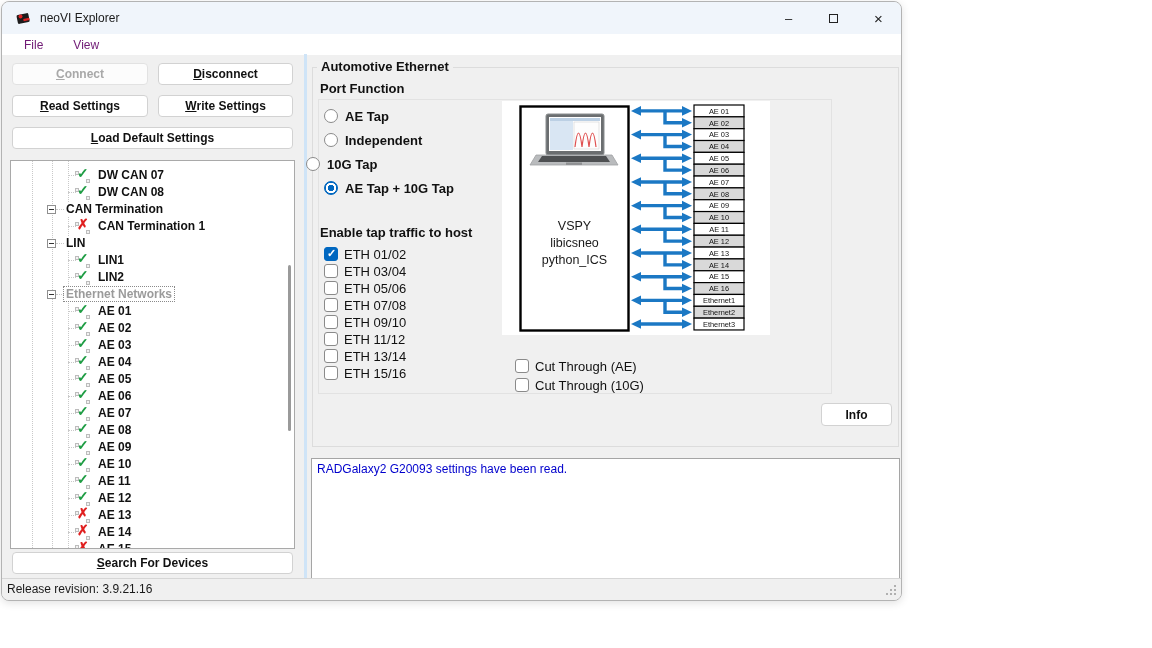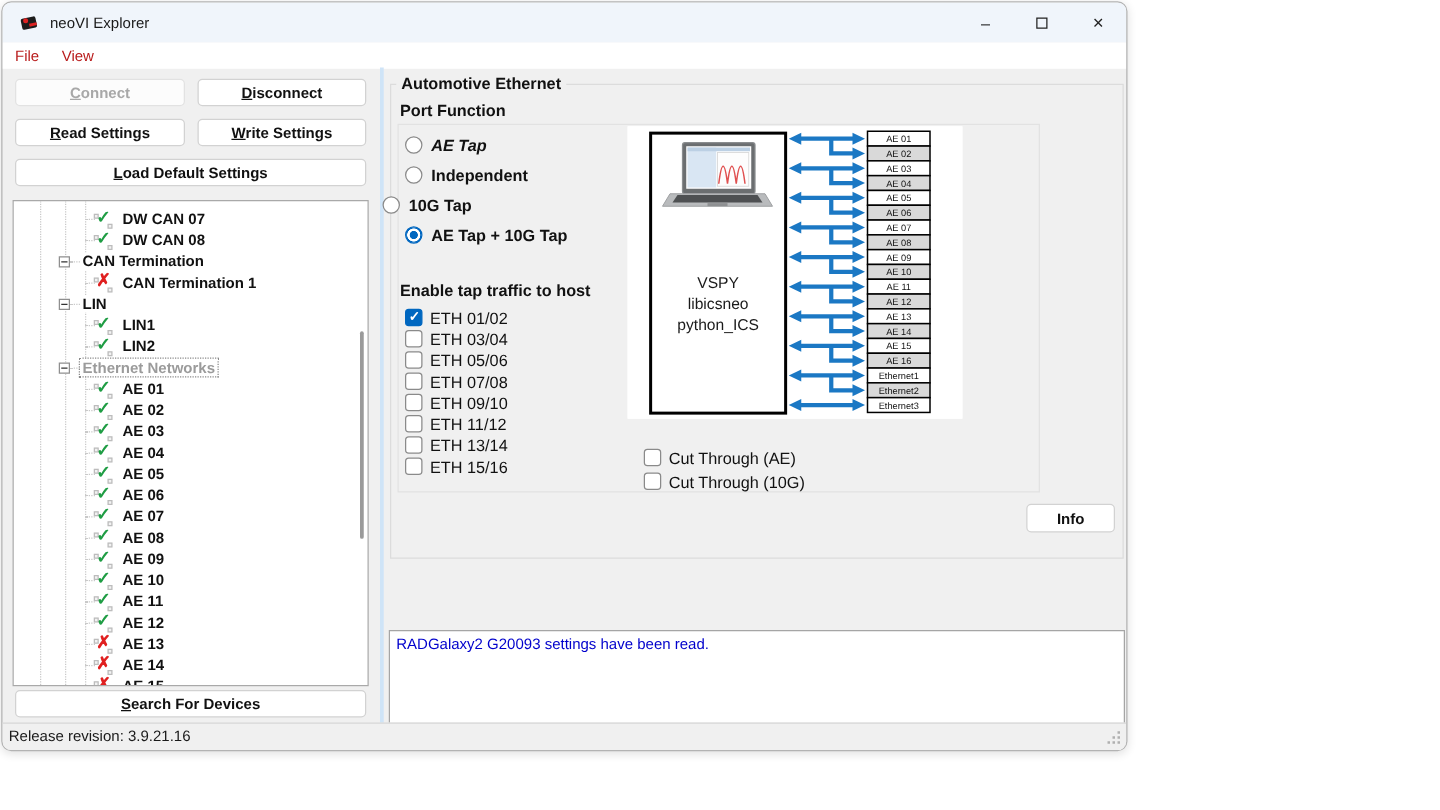--- a/index.html
+++ b/index.html
@@ -14,21 +14,21 @@
   .titlebar { position:absolute; left:0; top:0; right:0; height:32px; background:#f0f5fb; display:flex; align-items:center; }
   .app-icon { margin-left:13px; width:17px; height:17px; display:inline-block; }
   .win-title { margin-left:8px; font-size:12px; color:#1a1a1a; }
   .win-controls { position:absolute; right:0; top:0; height:32px; display:flex; }
   .wc { width:45px; height:32px; background:transparent; border:none; display:flex; align-items:center; justify-content:center;
         font-size:13px; color:#222; cursor:default; }
   .max-glyph { width:9px; height:9px; border:1px solid #222; display:inline-block; }
 
   
   .menubar { position:absolute; left:0; top:32px; right:0; height:21px; background:#ffffff; display:flex; align-items:center; }
-  .menu-item { font-size:12px; color:#b91c1c; padding:2px 8px; margin-left:2px; }
+  .menu-item { font-size:12px; color:#701a75; padding:2px 8px; margin-left:14px; }
 
   
   .btn { position:absolute; background:#ffffff; border:1px solid #d2d2d2; border-radius:4px;
          font-family:"Liberation Sans", sans-serif; font-weight:bold; font-size:12px; color:#111;
          display:flex; align-items:center; justify-content:center; padding:0; }
   .btn.disabled { color:#a8a8a8; background:#fcfcfc; border-color:#e2e2e2; }
 
   
   .tree { position:absolute; left:8px; top:158px; width:285px; height:389px; background:#fff;
           border:1px solid #a9a9a9; overflow:hidden; }
@@ -57,21 +57,21 @@
   .radio.sel { border:1px solid #0067c0;
                background:radial-gradient(circle at 50% 50%, #0067c0 0 3px, #ffffff 3.5px 5px, #0067c0 5.5px 8px); }
   .opt-label-b { position:absolute; left:21px; top:1px; font-size:13px; font-weight:bold; color:#111; white-space:nowrap; }
   .opt-label   { position:absolute; left:20px; top:1px; font-size:13px; color:#111; white-space:nowrap; }
   .check { position:absolute; left:0; top:1px; width:14px; height:14px; border:1px solid #8a8a8a; border-radius:3px; background:#fff; }
   .check.on { background:#0067c0; border-color:#0067c0; }
   .check.on::after { content:"\2713"; position:absolute; left:2px; top:-1px; color:#fff; font-size:11px; font-weight:bold; }
 
   .diagram { position:absolute; left:500px; top:99px; width:268px; height:234px; background:#fff; }
 
-  .msgbox { position:absolute; left:309px; top:456px; width:589px; height:124px; background:#fff; border:1px solid #a5a5a5;margin-top:46px; }
+  .msgbox { position:absolute; left:309px; top:456px; width:589px; height:124px; background:#fff; border:1px solid #a5a5a5; }
   .msgtext { position:absolute; left:5px; top:3px; font-size:12px; color:#0000cc; }
 
   .statusbar { position:absolute; left:0; right:0; bottom:0; height:22px; background:#f0f0f0; border-top:1px solid #d6d6d6; }
   .status-text { position:absolute; left:5px; top:3px; font-size:12px; color:#1a1a1a; }
   .grip { position:absolute; right:5px; bottom:5px; width:2px; height:2px; background:#b0b0b0;
           box-shadow:-4px 0 #b0b0b0, -8px 0 #b0b0b0, 0 -4px #b0b0b0, -4px -4px #b0b0b0, 0 -8px #b0b0b0; }
 </style>
 </head>
 <body>
 
@@ -317,21 +317,21 @@
 
     <div class="splitter"></div>
 
     <div class="groupbox"></div>
     <span class="group-label">Automotive Ethernet</span>
     <span class="sub-head" style="left:318px;top:79px;position:absolute">Port Function</span>
 
     <div class="inner-panel"></div>
 
     <div id="radio-group">
-        <div class="opt-row" style="left: 322px; top: 106px; position: absolute; width: 170px; font-style: italic;">
+        <div class="opt-row" style="left: 322px; top: 106px; position: absolute; width: 170px;">
           <span class="radio"></span>
           <span class="opt-label-b">AE Tap</span>
         </div>
         <div class="opt-row" style="left: 322px; top: 130px; position: absolute; width: 170px;">
           <span class="radio"></span>
           <span class="opt-label-b">Independent</span>
         </div>
         <div class="opt-row" style="left: 304px; top: 154px; position: absolute; width: 170px;">
           <span class="radio"></span>
           <span class="opt-label-b">10G Tap</span>

